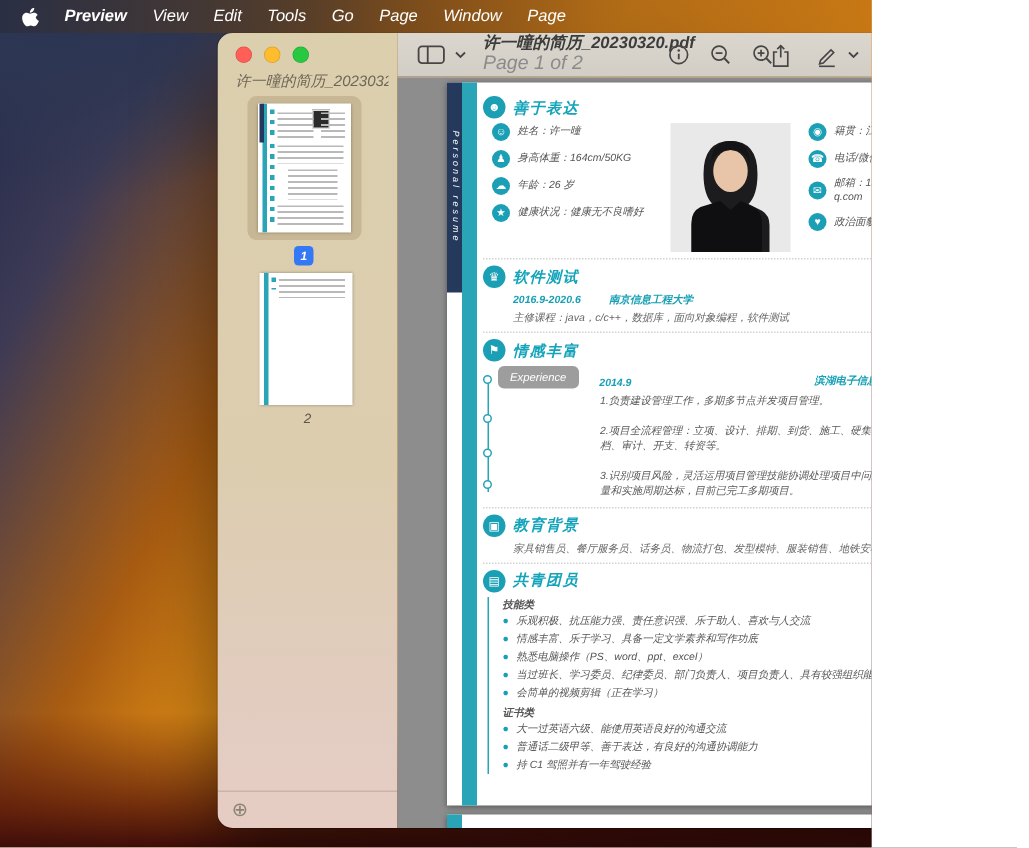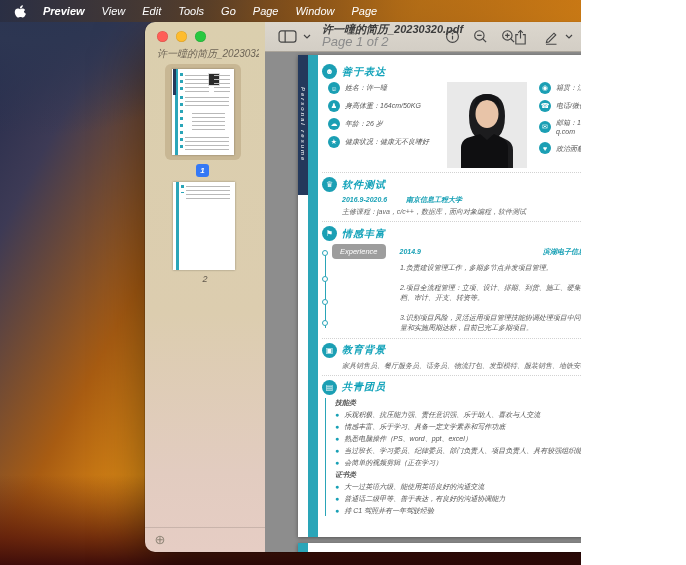--- a/index.html
+++ b/index.html
@@ -106,21 +106,21 @@
   .edu-school { color:#17a0b5; font-weight:bold; }
   .edu-right { margin-left:auto; }
   .edu-major { color:#17a0b5; font-weight:bold; }
   .edu-degree { color:#8a8a8a; }
   .edu-courses { padding-left:20px; color:#666; }
 
   
   .proj { position:relative; padding-left:10px; }
   .proj-timeline { position:absolute; left:3px; top:8px; bottom:6px; width:1px; background:#2aa5b8; }
   .tl-dot { position:absolute; left:-3px; width:6px; height:6px; border:1.5px solid #2aa5b8; border-radius:50%; background:#fff; }
-  .proj-head { display:flex; align-items:center; margin:2px 0 4px 0; }
+  .proj-head { display:flex; align-items:flex-end; margin:2px 0 4px 0; }
   .exp-badge { background:#9d9d9d; color:#fff; font-size:7.5px; padding:3px 8px; border-radius:4px; }
   .proj-date { color:#17a0b5; font-weight:bold; margin-left:14px; }
   .proj-co { margin-left:auto; color:#17a0b5; font-weight:bold; margin-right:4px; }
   .proj-item { margin:0 8px 9px 68px; line-height:1.5; color:#5a5a5a; }
 
   
   .ab-body { margin-left:3px; border-left:1px solid #2aa5b8; padding-left:9px; }
   .ab-sub { font-weight:bold; color:#555; margin:2px 0; }
   .ab-list { list-style:none; }
   .ab-list li { display:flex; gap:5px; margin:2.5px 0; line-height:1.35; }

